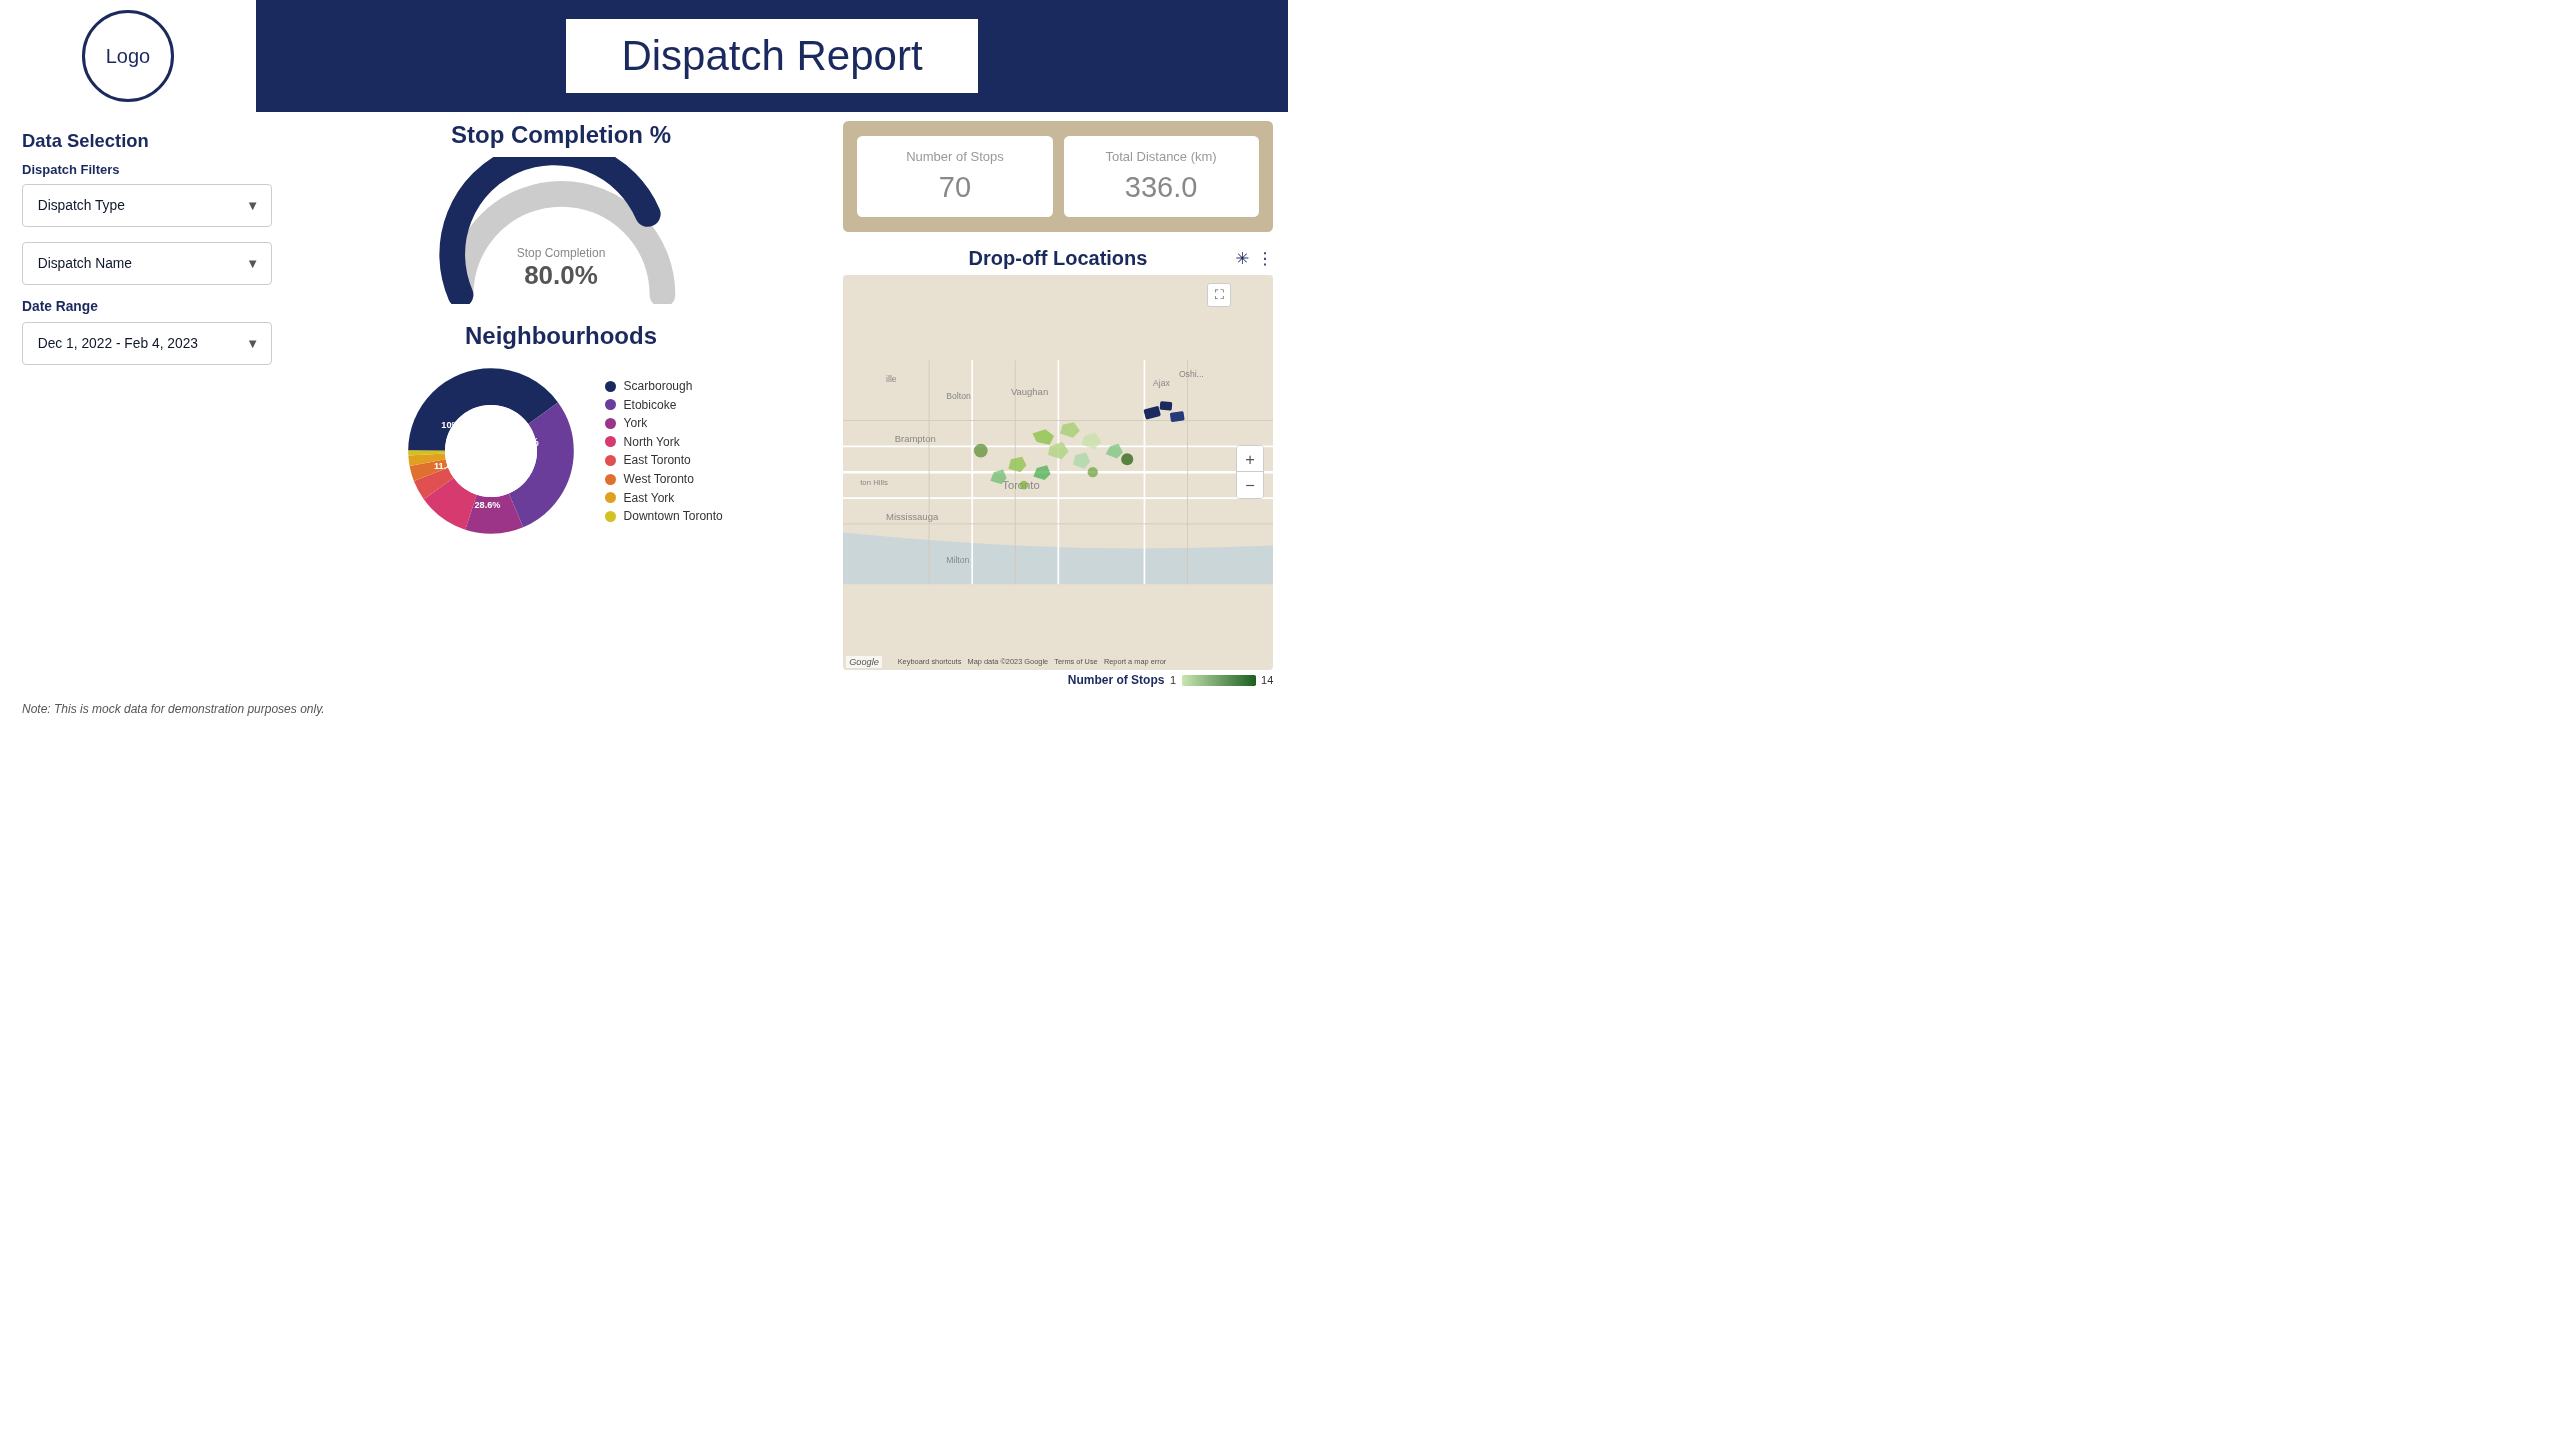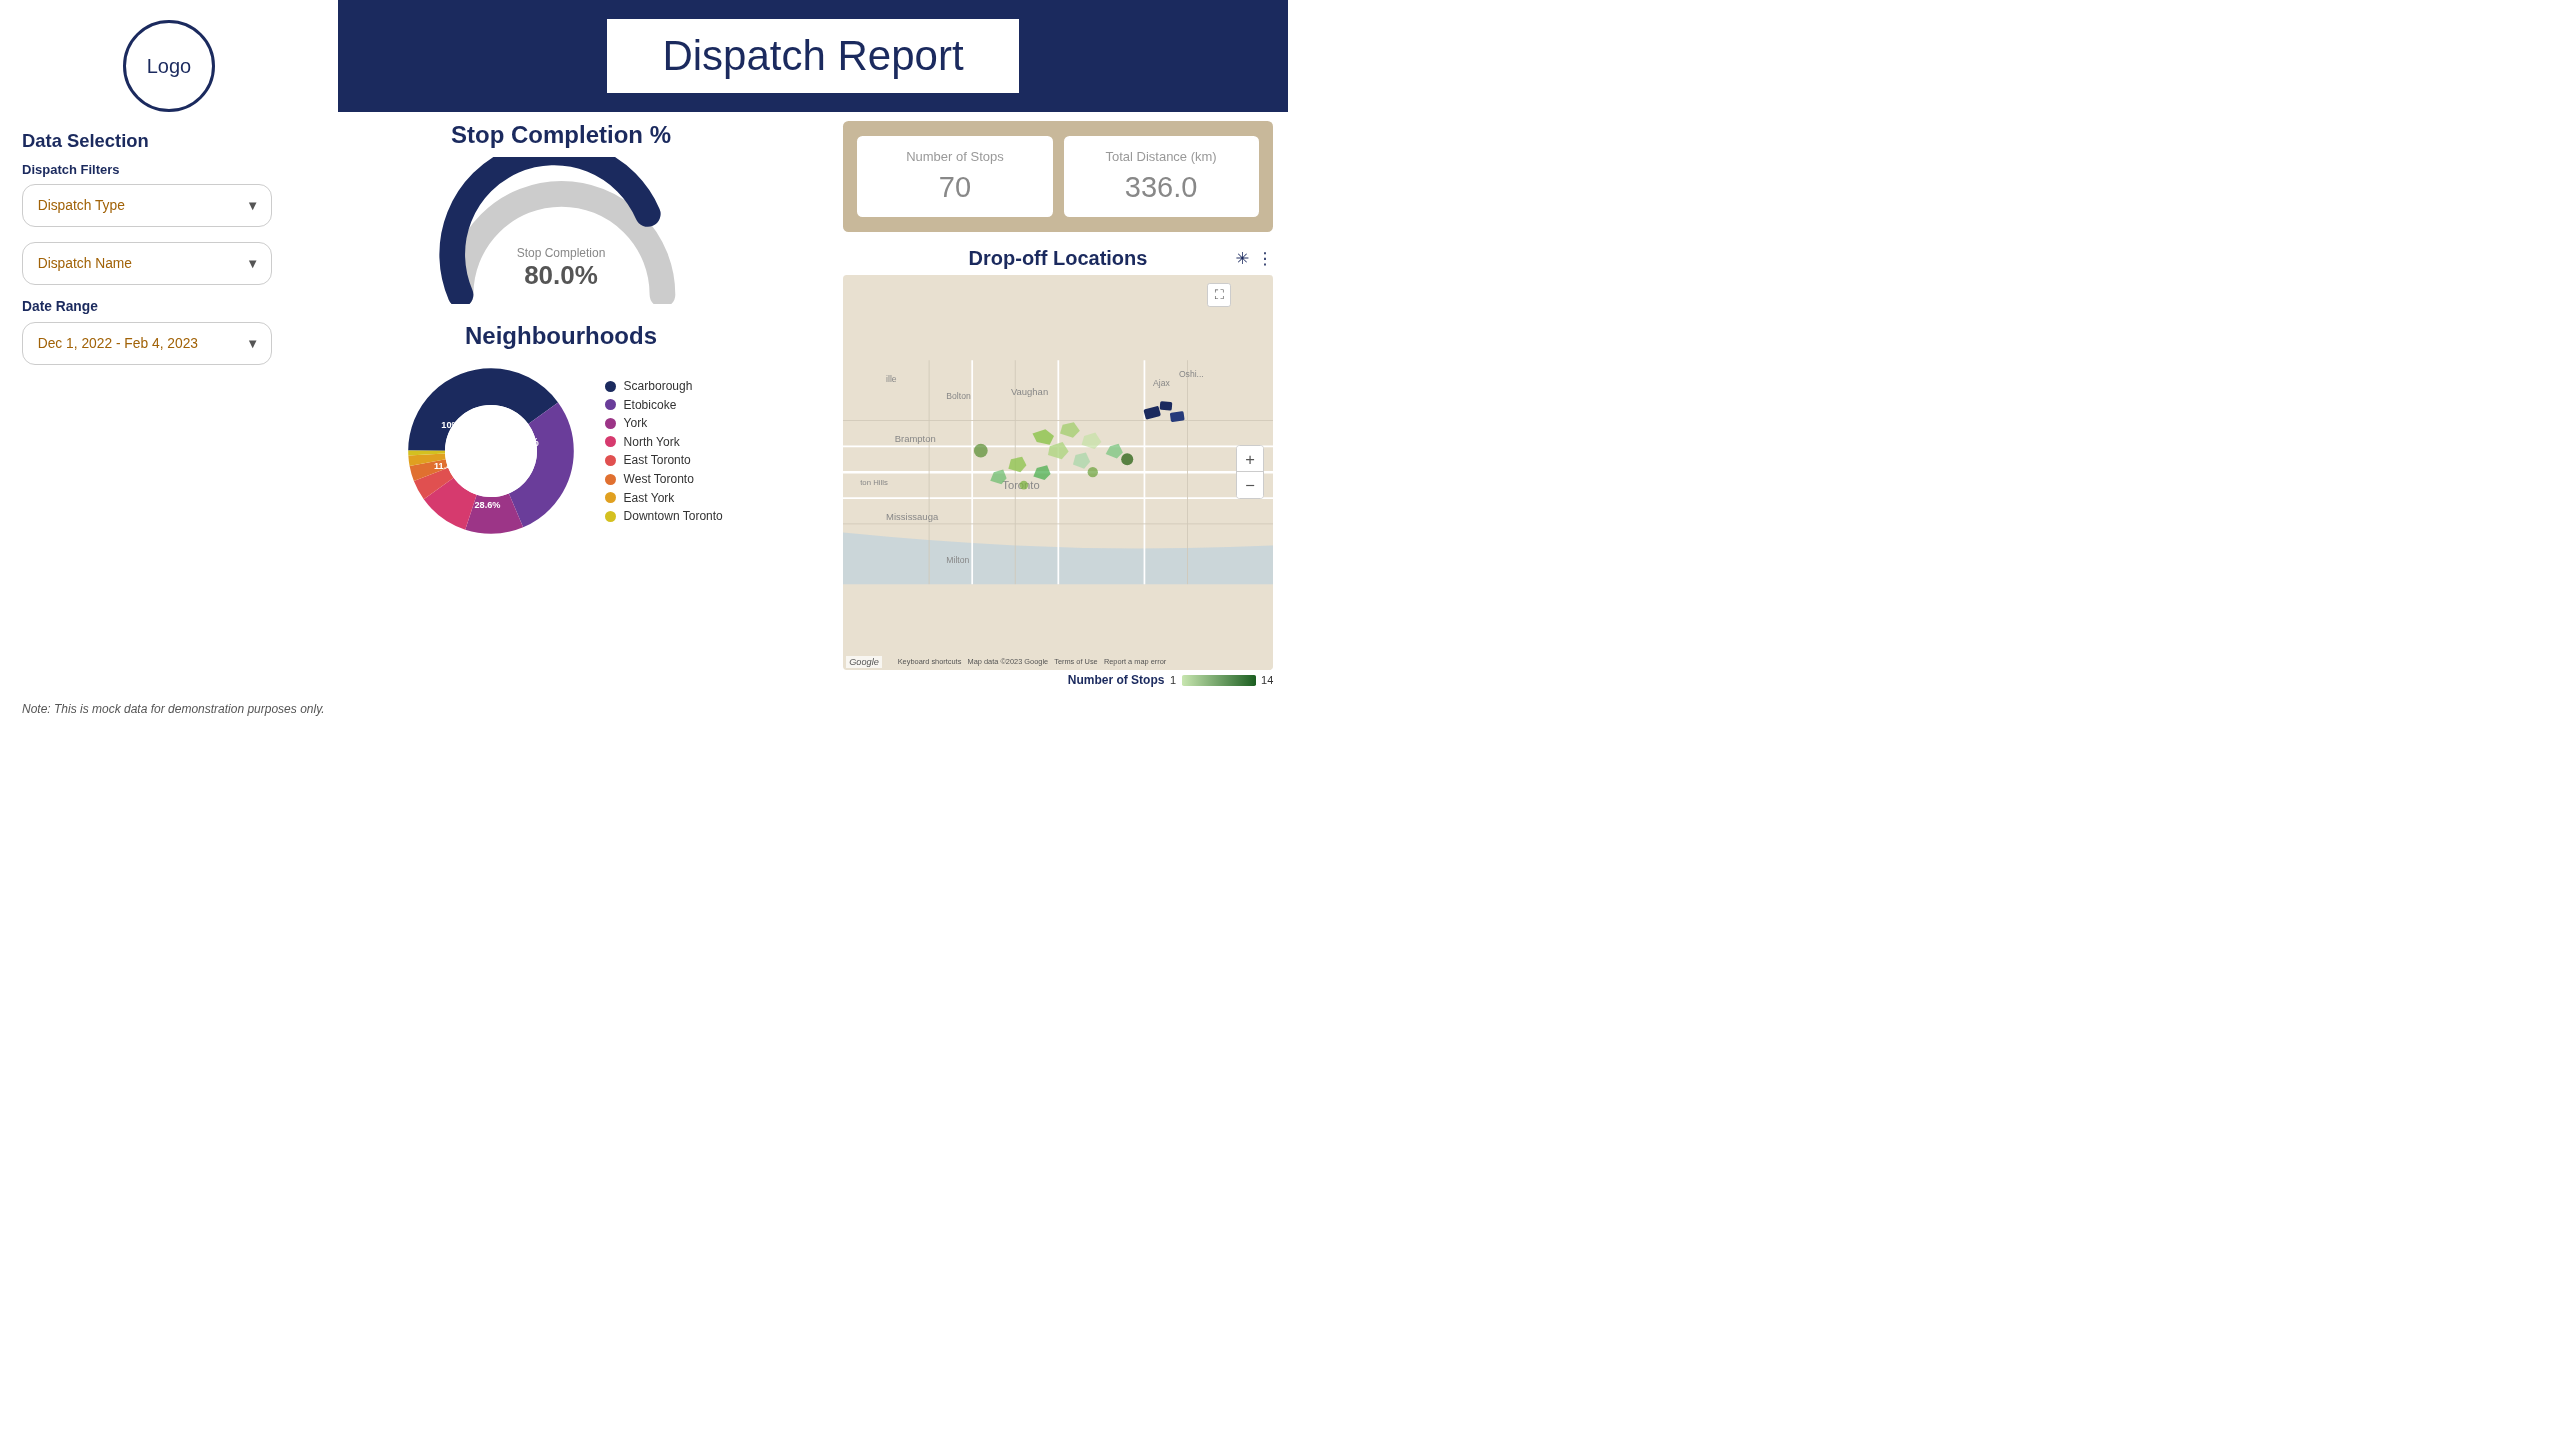--- a/index.html
+++ b/index.html
@@ -13,24 +13,24 @@
 
     
     .header {
       display: flex;
       align-items: center;
       background: #1b2a5e;
       height: 112px;
     }
     .header-logo-area {
       background: #ffffff;
-      width: 338px;
+      width: 256px;
       height: 112px;
       display: flex;
-      align-items: flex-end;
+      align-items: center;
       justify-content: center;
       flex-shrink: 0;
     }
     .logo-circle {
       width: 92px;
       height: 92px;
       border-radius: 50%;
       border: 3.7px solid #1b2a5e;
       display: flex;
       align-items: center;
@@ -82,24 +82,24 @@
       margin-bottom: 7.4px;
     }
     .filter-select-wrapper {
       position: relative;
       margin-bottom: 14.7px;
     }
     .filter-select-wrapper select {
       width: 100%;
       padding: 13px 14.7px;
       border: 0.9px solid #cccccc;
-      border-radius: 13px;
+      border-radius: 4px;
       background: #ffffff;
       font-size: 13.8px;
-      color: #a16207;
+      color: #0f172a;
       appearance: none;
       cursor: pointer;
     }
     .filter-select-wrapper .chevron {
       position: absolute;
       right: 13px;
       top: 50%;
       transform: translateY(-50%);
       pointer-events: none;
       color: #555;

